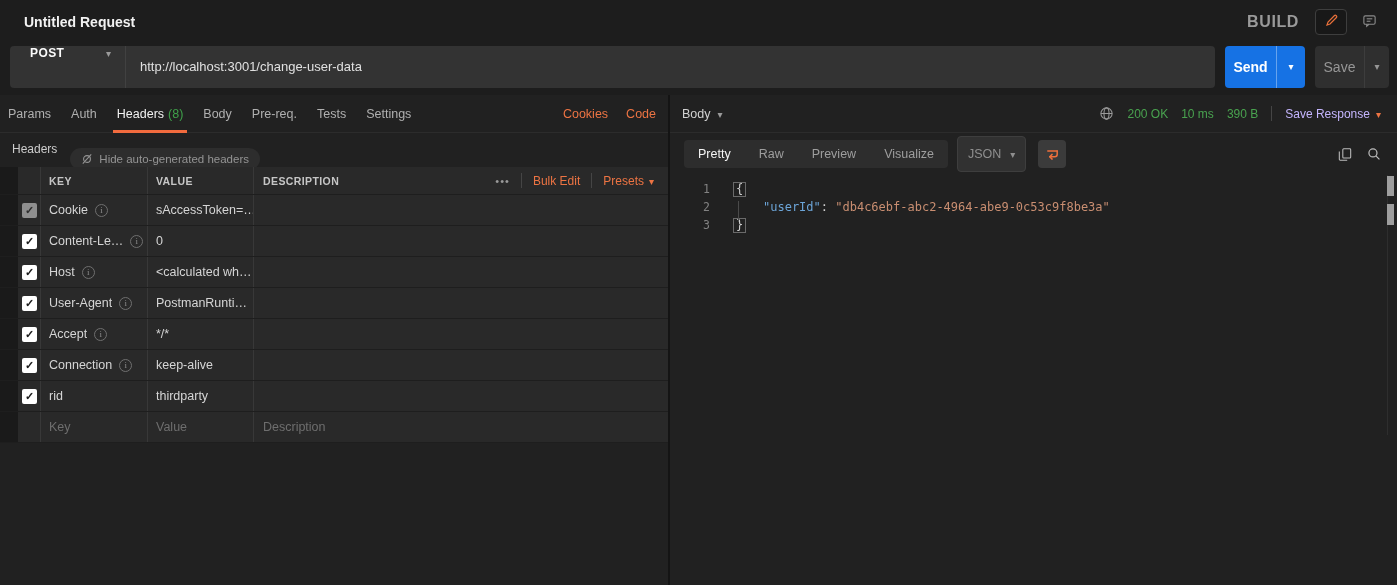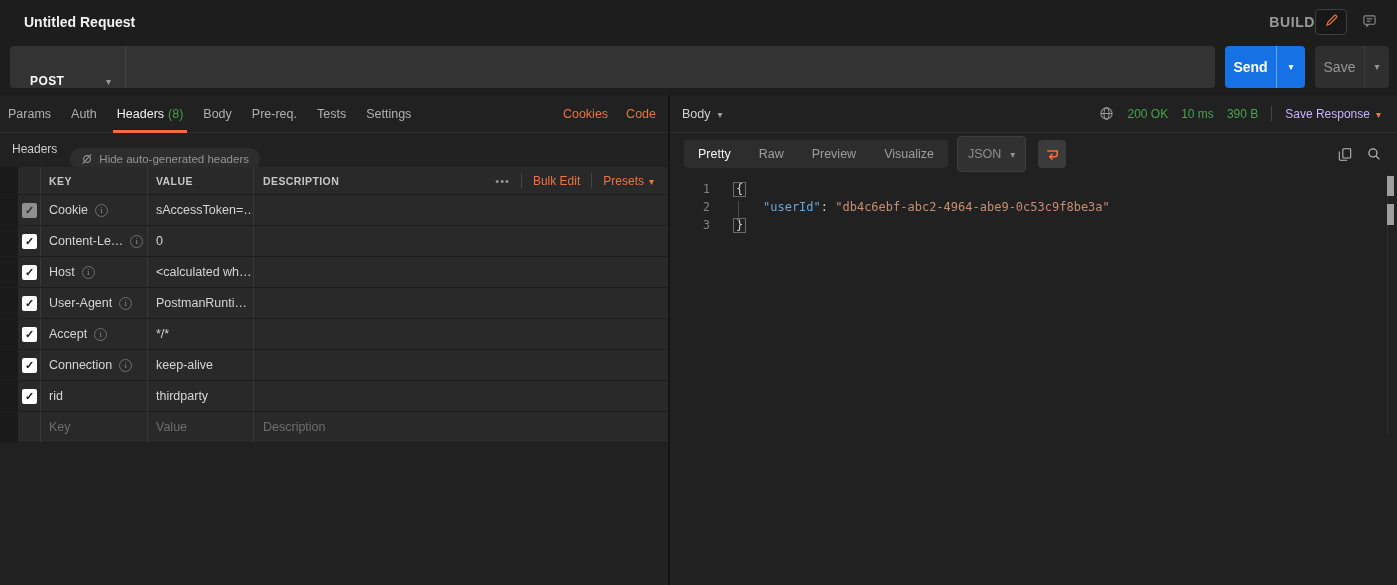--- a/index.html
+++ b/index.html
@@ -9,30 +9,30 @@
     font-family:"Liberation Sans", sans-serif;
     color:#d8d8d8;
     font-size:12.5px;
     -webkit-font-smoothing:antialiased;
   }
   .caret::after { content:"▾"; font-size:10px; line-height:1; }
 
   
   .topbar { height:38px; background:#1d1d1d; display:flex; align-items:center; padding:6px 12px 0 24px; }
   .req-title { font-size:14px; font-weight:600; color:#f2f2f2; margin-right:auto; }
-  .build-label { font-size:14px; font-weight:700; letter-spacing:.6px; color:#9a9a9a; }
+  .build-label { font-size:16px; font-weight:700; letter-spacing:.6px; color:#9a9a9a; margin-right:16px; }
   .edit-seg { display:flex; align-items:center; }
   .icon-box { width:32px; height:26px; display:flex; align-items:center; justify-content:center; border-radius:4px; }
   .icon-box.active { background:#181818; border:1px solid #3e3e3e; }
   .icon-box + .icon-box { margin-left:6px; }
 
   
   .request-row { height:57px; background:#1d1d1d; display:flex; align-items:center; padding:0 8px 0 10px; }
   .urlbar { flex:1; height:42px; background:#333333; border-radius:4px; display:flex; align-items:center; min-width:0; }
-  .method { width:116px; height:100%; display:flex; align-items:flex-end; justify-content:space-between; padding:0 14px 0 20px; border-right:1px solid rgba(255,255,255,0.07); cursor:pointer; }
+  .method { width:116px; height:100%; display:flex; align-items:flex-start; justify-content:space-between; padding:0 14px 0 20px; border-right:1px solid rgba(255,255,255,0.07); cursor:pointer; }
   .method-label { font-size:12px; font-weight:700; color:#fafafa; letter-spacing:.4px; }
   .method .caret, .gray-caret { color:#9a9a9a; }
   .url-text { padding-left:14px; font-size:13px; color:#e0e0e0; white-space:nowrap; }
   .send-btn { margin-left:10px; height:42px; width:80px; background:#1672e4; border-radius:4px; display:flex; overflow:hidden; cursor:pointer; }
   .send-main { flex:1; display:flex; align-items:center; justify-content:center; color:#fff; font-size:14px; font-weight:600; }
   .send-caret { width:29px; display:flex; align-items:center; justify-content:center; border-left:1px solid rgba(255,255,255,0.35); color:#fff; }
   .save-btn { margin-left:10px; height:42px; width:74px; background:#2f2f2f; border-radius:4px; display:flex; overflow:hidden; cursor:pointer; }
   .save-main { flex:1; display:flex; align-items:center; justify-content:center; color:#969696; font-size:14px; }
   .save-caret { width:25px; display:flex; align-items:center; justify-content:center; border-left:1px solid #3d3d3d; color:#969696; }
 
@@ -141,20 +141,21 @@
     </div>
   </div>
 </div>
 
 <div class="request-row">
   <div class="urlbar">
     <div class="method">
       <span class="method-label">POST</span>
       <span class="caret"></span>
     </div>
+    <div class="url-text">http://localhost:3001/change-user-data</div>
   </div>
   <div class="send-btn">
     <div class="send-main">Send</div>
     <div class="send-caret caret"></div>
   </div>
   <div class="save-btn">
     <div class="save-main">Save</div>
     <div class="save-caret caret"></div>
   </div>
 </div>

